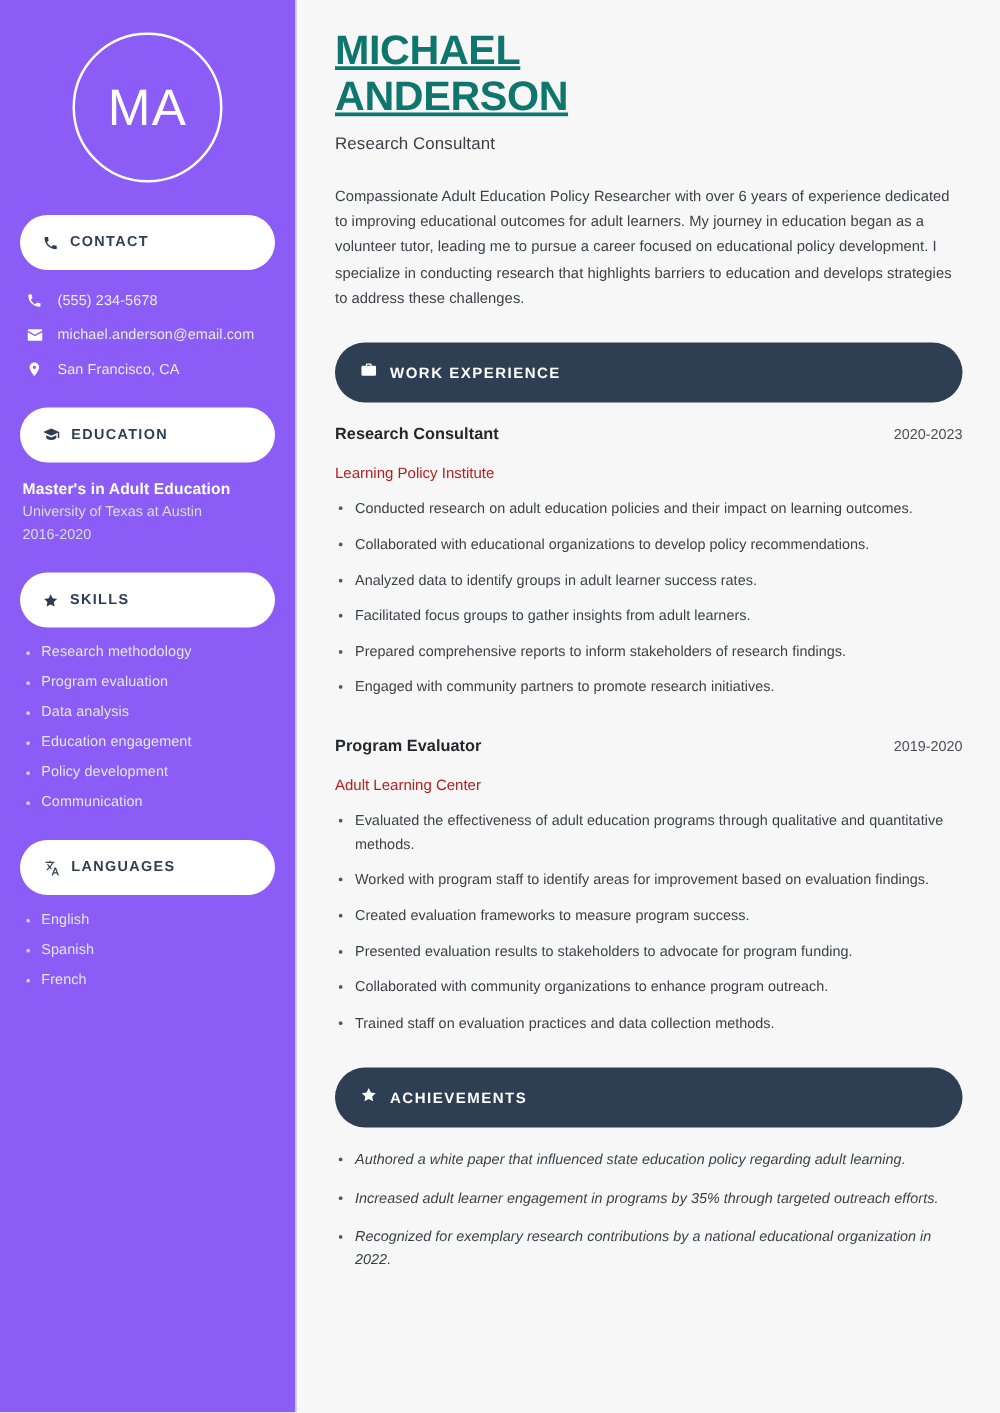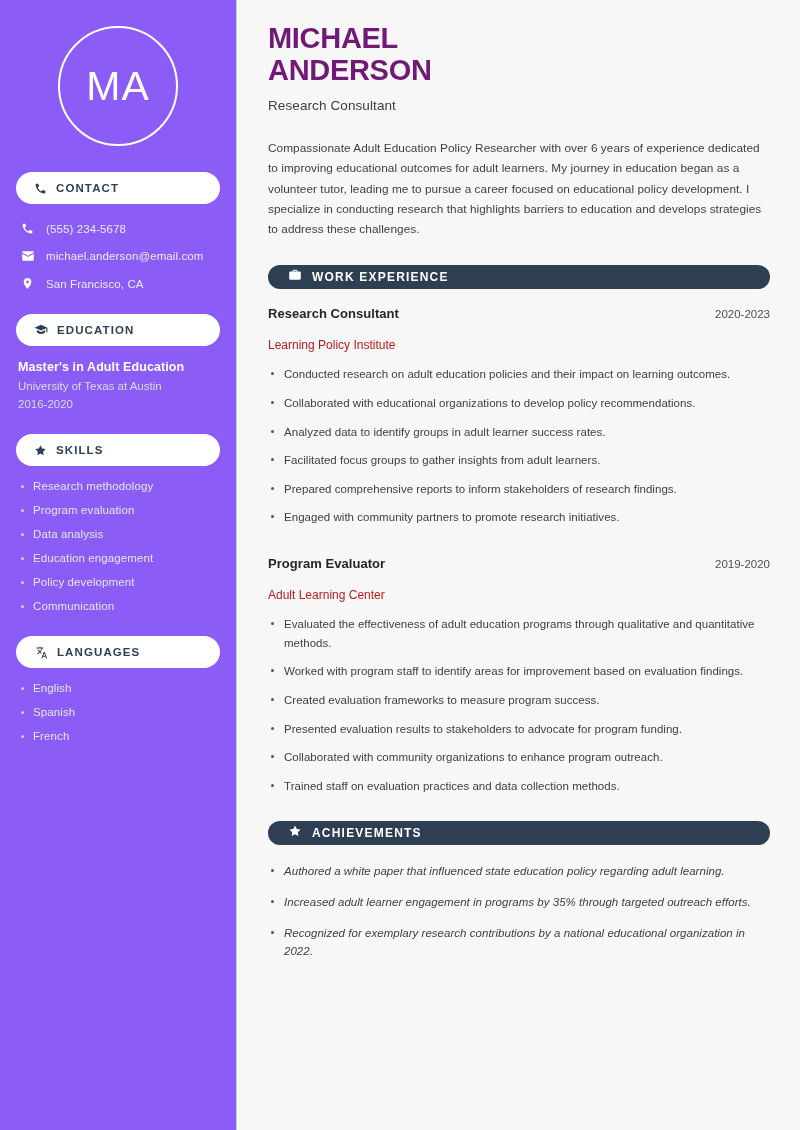--- a/index.html
+++ b/index.html
@@ -54,21 +54,21 @@
     color: #ffffff;
     line-height: 1;
   }
 
   .pill {
     display: flex;
     align-items: center;
     gap: 9px;
     background: #ffffff;
     border-radius: 999px;
-    height: 32px;
+    height: 44px;
     padding: 0 18px;
     margin-bottom: 14px;
   }
   .pill .pill-label {
     font-size: 11.5px;
     font-weight: 700;
     letter-spacing: 1.1px;
     color: #2e3f54;
     text-transform: uppercase;
   }
@@ -128,26 +128,27 @@
   }
 
   
   .main {
     flex: 1;
     padding: 22px 30px 0 31px;
     background: #f7f7f8;
   }
 
   .name {
-    font-size: 29px;
-    font-weight: 700;
-    color: #701a75;
+    font-size: 33px;
+    font-weight: 700;
+    color: #0f766e;
     line-height: 1.12;
     letter-spacing: -0.3px;
     text-transform: uppercase;
+    text-decoration: underline;
   }
   .role {
     font-size: 13.5px;
     color: #3b4046;
     margin-top: 11px;
     letter-spacing: 0.1px;
   }
 
   .summary {
     margin-top: 25px;
@@ -156,21 +157,21 @@
     color: #3c4147;
     letter-spacing: 0.05px;
   }
 
   .sec-bar {
     display: flex;
     align-items: center;
     gap: 10px;
     background: #2e3f54;
     border-radius: 999px;
-    height: 24px;
+    height: 48px;
     padding: 0 20px;
     margin-top: 26px;
     margin-bottom: 17px;
   }
   .sec-bar .sec-label {
     font-size: 12px;
     font-weight: 700;
     letter-spacing: 1.2px;
     color: #ffffff;
     text-transform: uppercase;

